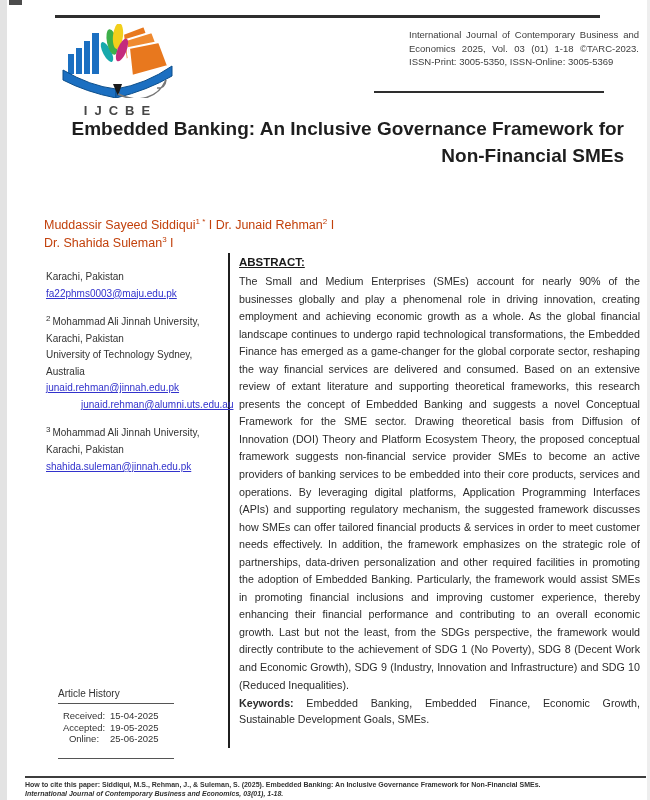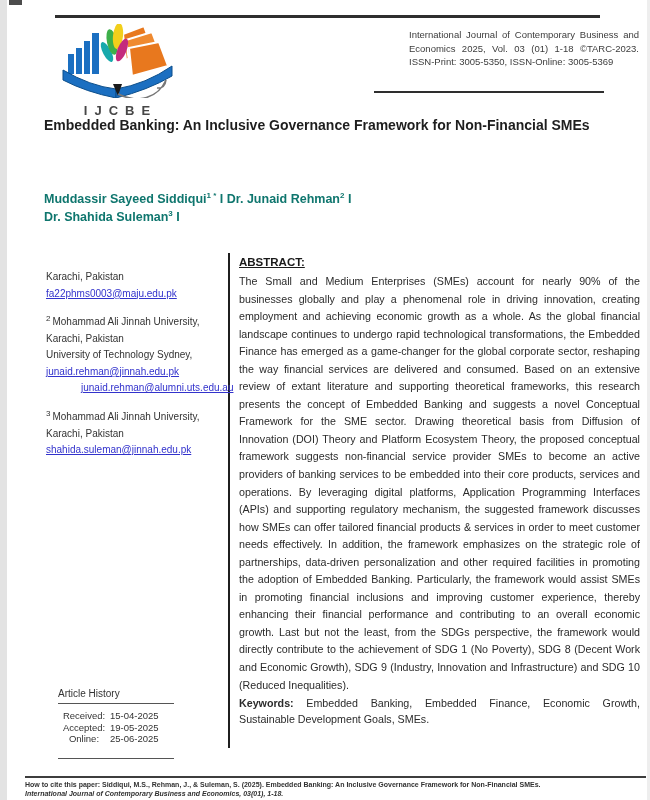--- a/index.html
+++ b/index.html
@@ -22,25 +22,25 @@
   .logo{position:absolute;left:58px;top:24px;width:118px;text-align:center;}
   .logo-text{font-weight:bold;font-size:13px;letter-spacing:7px;color:#474747;margin-top:1px;padding-left:7px;}
 
   .header-info{
     position:absolute;left:374px;top:28px;width:230px;
     font-size:9.5px;line-height:13.5px;color:#3c3c3c;text-align:justify;margin-left:35px;
   }
 
   .paper-title{
     position:absolute;left:44px;top:116px;width:580px;
-    font-size:14px;line-height:1.4;font-weight:bold;color:#1e1e1e;
+    font-size:19px;line-height:1.4;font-weight:bold;color:#1e1e1e;text-align:right;
   }
   .authors{
-    position:absolute;left:44px;top:190px;width:430px;
-    font-size:12.5px;line-height:1.45;font-weight:bold;color:#0f766e;
+    position:absolute;left:44px;top:216px;width:430px;
+    font-size:12.5px;line-height:1.45;font-weight:normal;color:#c2410c;
   }
   sup{font-size:8px;}
 
   .leftcol{position:absolute;left:46px;top:269px;width:176px;font-size:10px;line-height:16.5px;color:#333;}
   .aff{margin-bottom:9px;}
   .aff a{color:#3232cc;text-decoration:underline;display:block;cursor:pointer;}
   .aff .email-indent{margin-left:4px;padding-left:31px;}
   .aff sup{margin-right:2px;}
 
   .history{position:absolute;left:58px;top:688px;width:116px;font-size:9.5px;color:#333;}
@@ -109,20 +109,21 @@
 
   <div class="leftcol">
     <div class="aff">
       <div>Karachi, Pakistan</div>
       <a>fa22phms0003@maju.edu.pk</a>
     </div>
     <div class="aff">
       <div><sup>2</sup><span>Mohammad Ali Jinnah University,</span></div>
       <div>Karachi, Pakistan</div>
       <div>University of Technology Sydney,</div>
+      <div>Australia</div>
       <a>junaid.rehman@jinnah.edu.pk</a>
       <a class="email-indent">junaid.rehman@alumni.uts.edu.au</a>
     </div>
     <div class="aff">
       <div><sup>3</sup><span>Mohammad Ali Jinnah University,</span></div>
       <div>Karachi, Pakistan</div>
       <a>shahida.suleman@jinnah.edu.pk</a>
     </div>
   </div>
 

